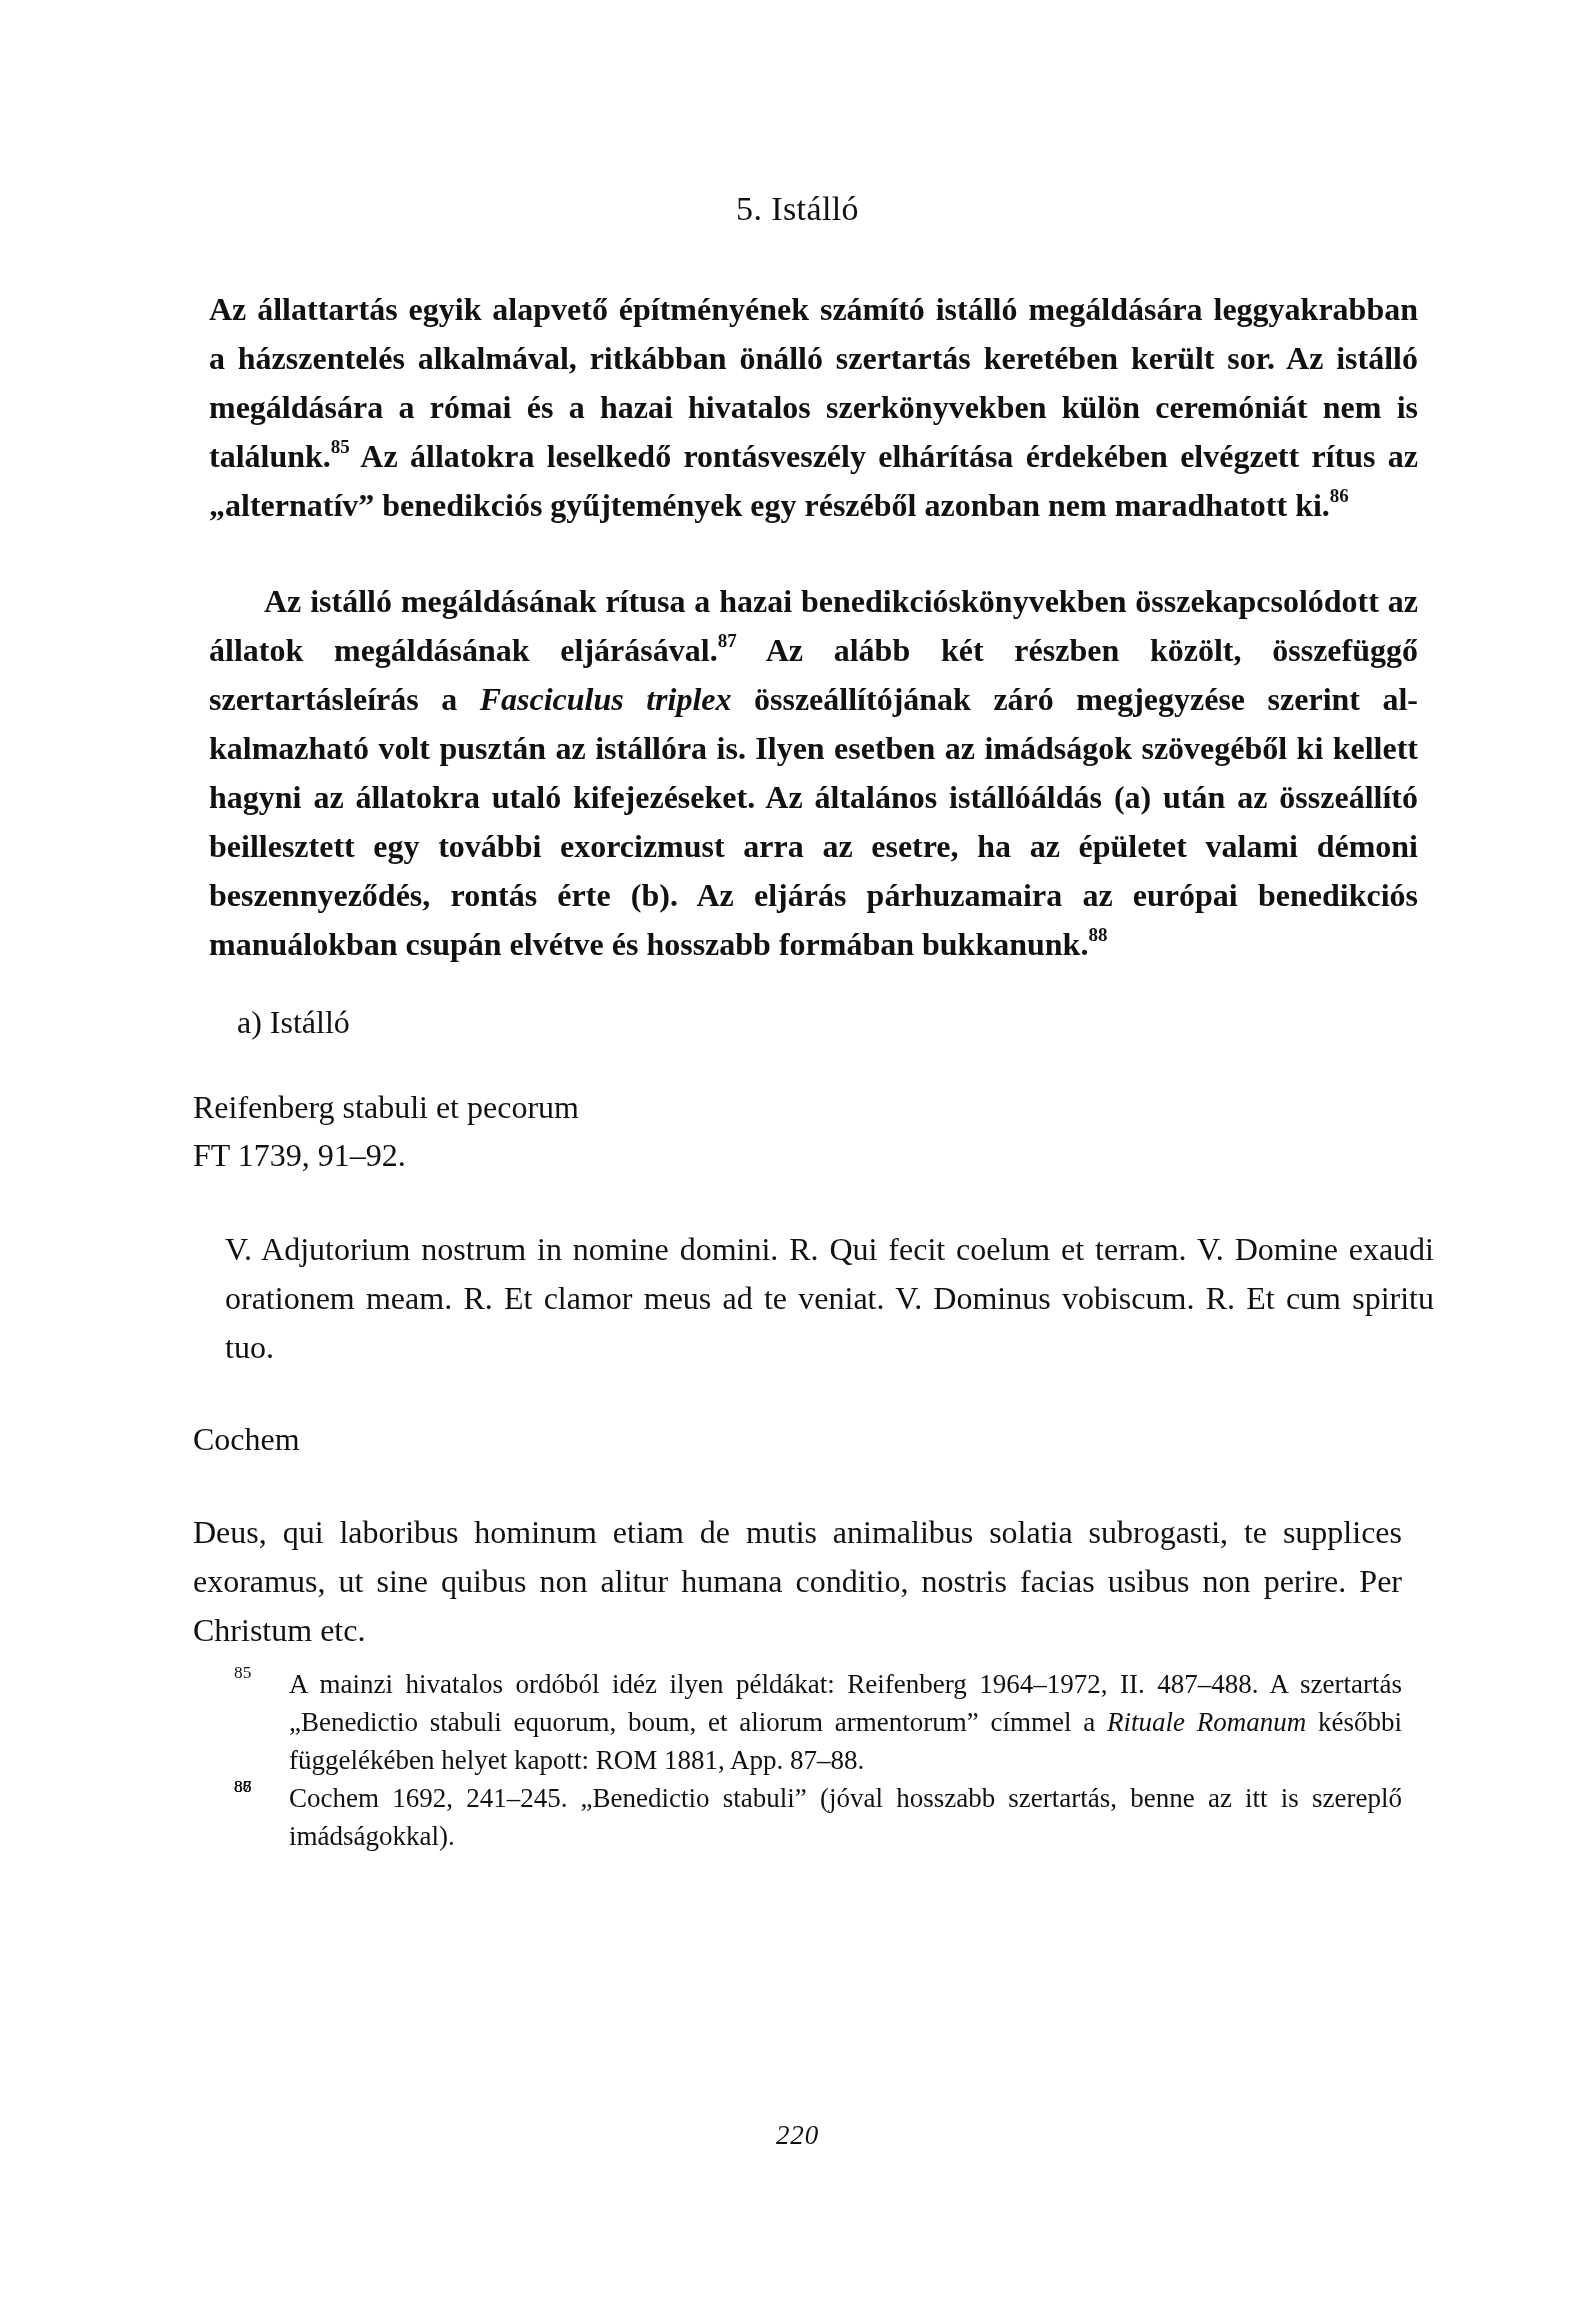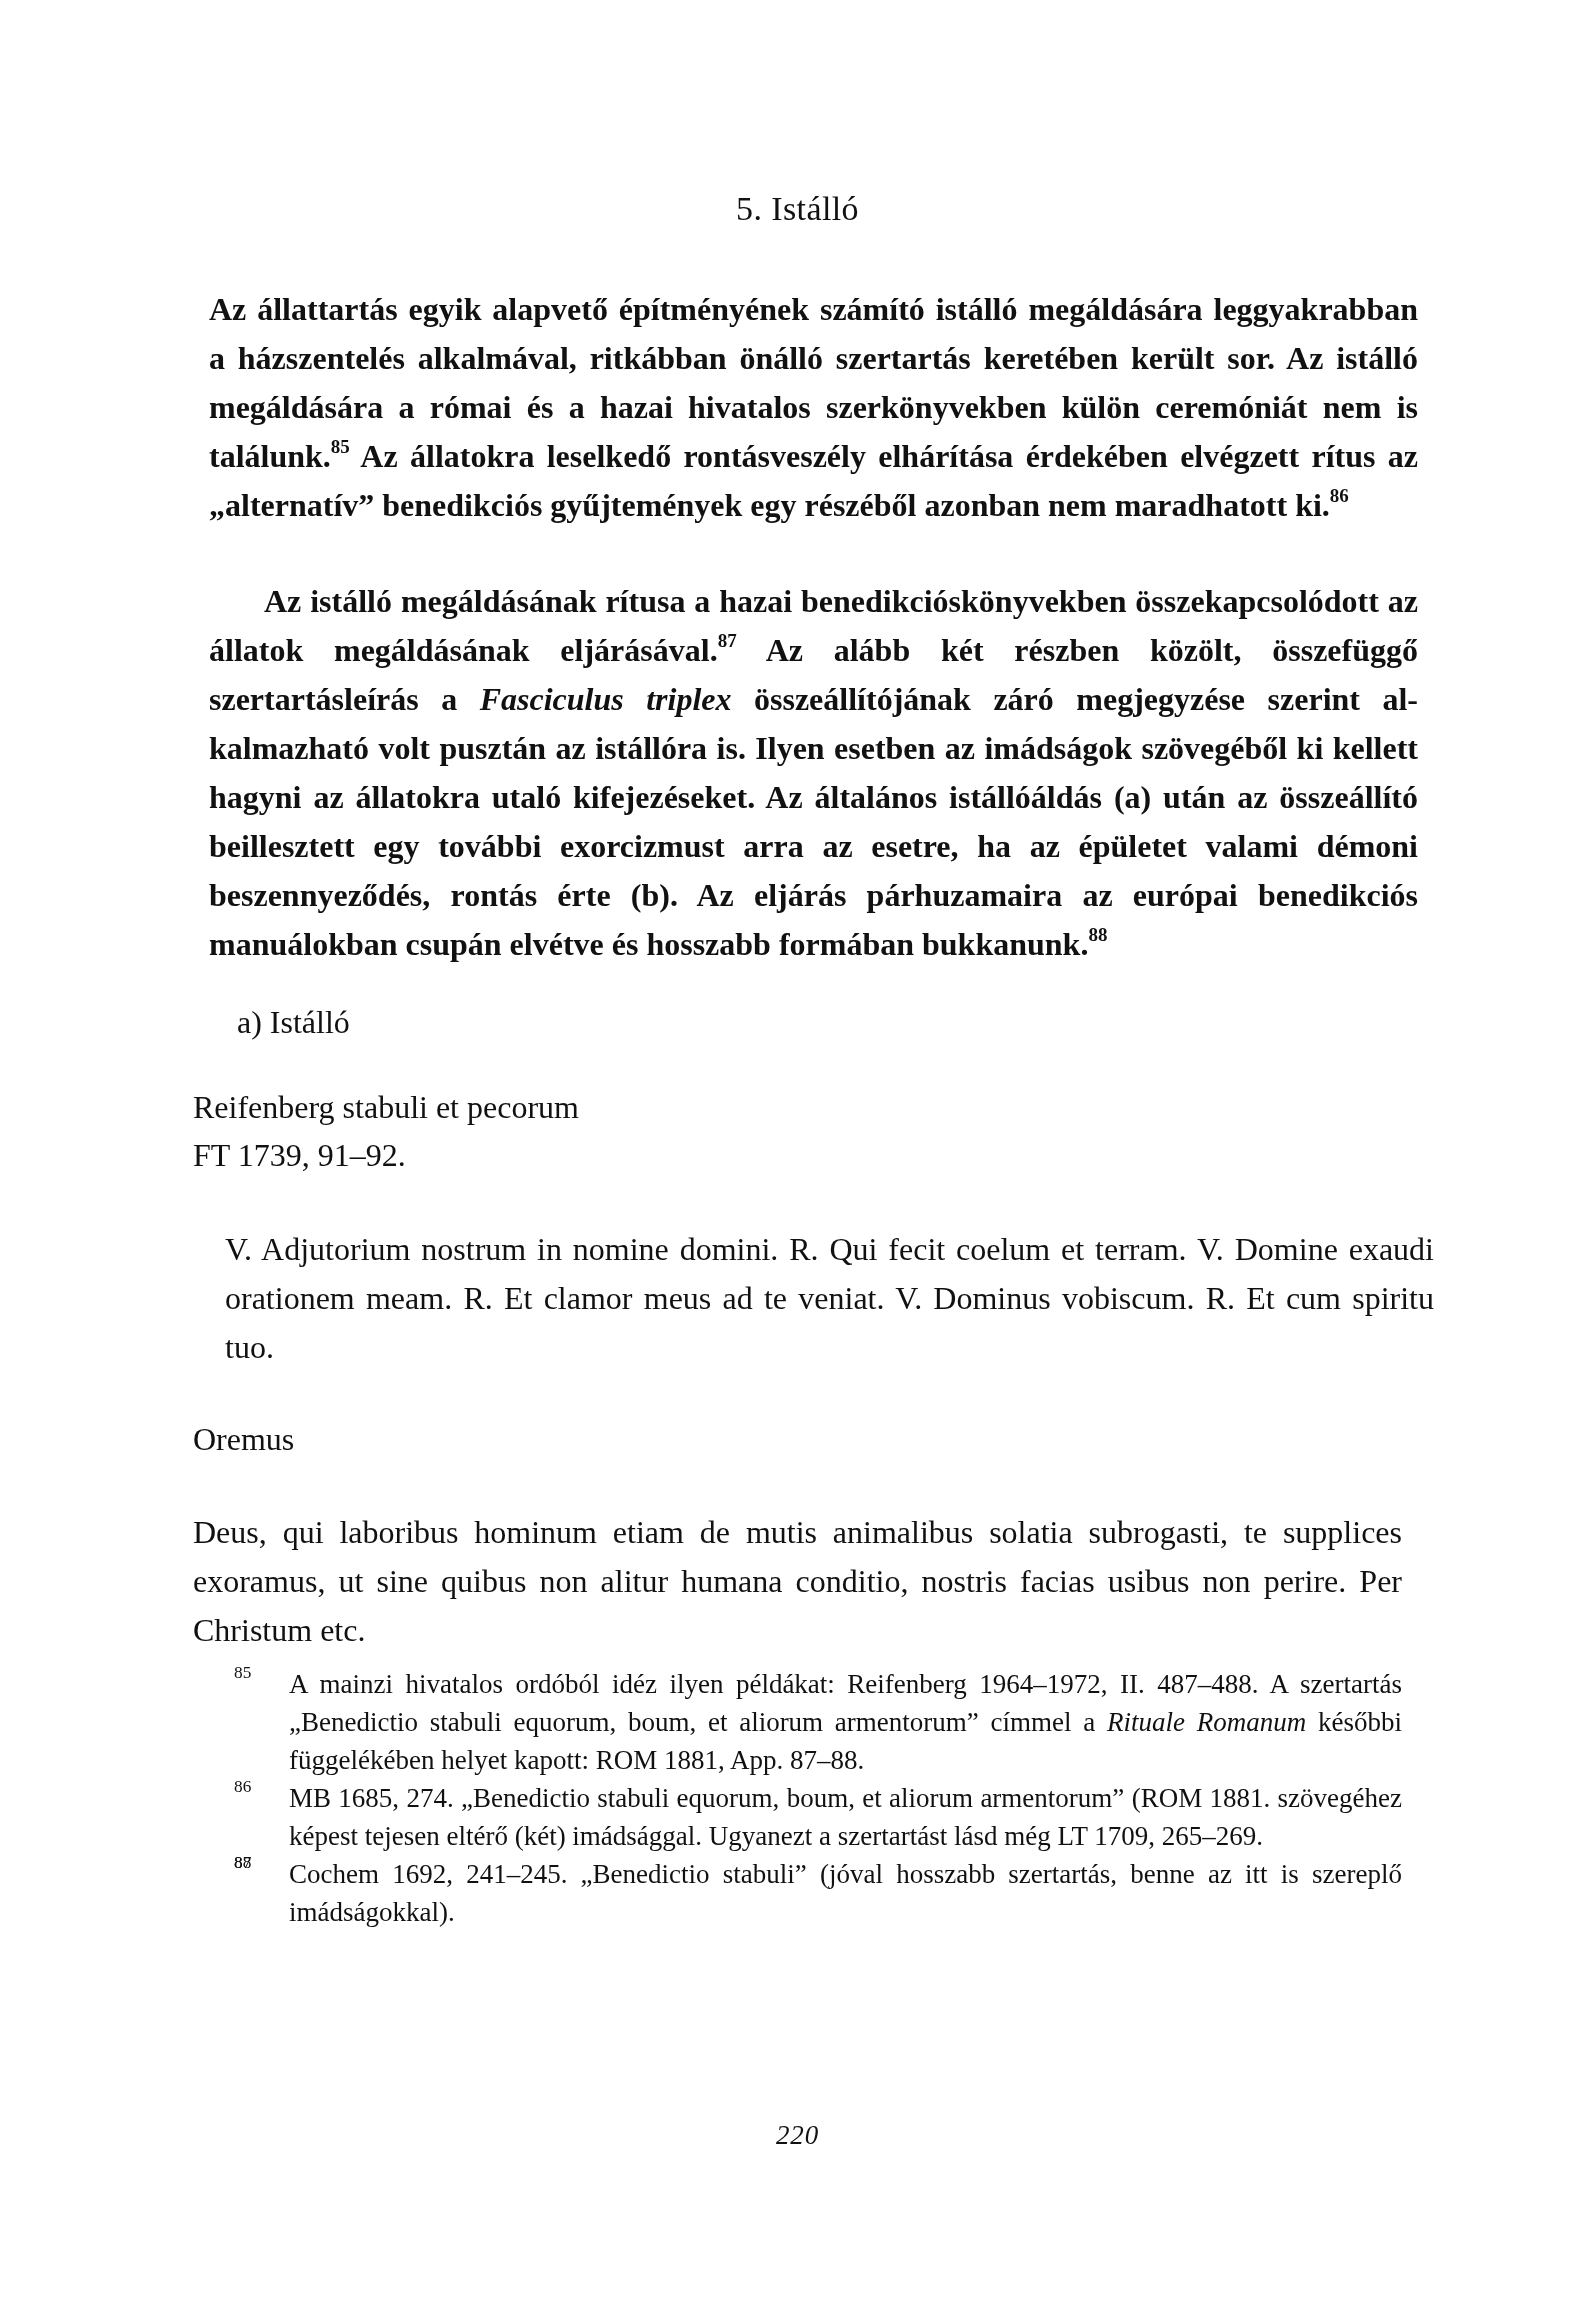--- a/index.html
+++ b/index.html
@@ -107,32 +107,31 @@
   <p class="body-text para1"><span>Az állattartás egyik alapvető építményének számító istálló megáldására leggyak­rabban a házszentelés alkalmával, ritkábban önálló szertartás keretében került sor. Az istálló megáldására a római és a hazai hivatalos szerkönyvekben külön ceremóniát nem is találunk.</span><span class="sup">85</span><span> Az állatokra leselkedő rontásveszély elhárítása ér­dekében elvégzett rítus az „alternatív” benedikciós gyűjtemények egy részéből azonban nem maradhatott ki.</span><span class="sup">86</span></p>
   <p class="body-text para2"><span>Az istálló megáldásának rítusa a hazai benedikcióskönyvekben összekapcso­lódott az állatok megáldásának eljárásával.</span><span class="sup">87</span><span> Az alább két részben közölt, összefüg­gő szertartásleírás a </span><em>Fasciculus triplex</em><span> összeállítójának záró megjegyzése szerint al­kalmazható volt pusztán az istállóra is. Ilyen esetben az imádságok szövegéből ki kellett hagyni az állatokra utaló kifejezéseket. Az általános istállóáldás (a) után az összeállító beillesztett egy további exorcizmust arra az esetre, ha az épületet va­lami démoni beszennyeződés, rontás érte (b). Az eljárás párhuzamaira az európai benedikciós manuálokban csupán elvétve és hosszabb formában bukkanunk.</span><span class="sup">88</span></p>
 
   <p class="line-block sub-a">a) Istálló</p>
 
   <p class="line-block ritual-title">Reifenberg stabuli et pecorum</p>
   <p class="line-block ritual-source">FT 1739, 91–92.</p>
 
   <p class="line-block versicles">V. Adjutorium nostrum in nomine domini. R. Qui fecit coelum et terram. V. Do­mine exaudi orationem meam. R. Et clamor meus ad te veniat. V. Dominus vo­biscum. R. Et cum spiritu tuo.</p>
 
-  <p class="line-block oremus">Oremus</p>
+  <p class="line-block oremus">Cochem</p>
 
   <p class="line-block prayer">Deus, qui laboribus hominum etiam de mutis animalibus solatia subrogasti, te supplices exoramus, ut sine quibus non alitur humana conditio, nostris facias usibus non perire. Per Christum etc.</p>
 
   <div class="footnotes">
     <div class="fn">
       <span class="fn-num">85</span>
       <span class="fn-body"><span>A mainzi hivatalos ordóból idéz ilyen példákat: Reifenberg 1964–1972, II. 487–488. A szertartás „Benedictio stabuli equorum, boum, et aliorum armentorum” címmel a </span><em>Rituale Romanum</em><span> későbbi függelékében helyet kapott: ROM 1881, App. 87–88.</span></span>
     </div>
     <div class="fn">
       <span class="fn-num">86</span>
-      <span class="fn-body"><span>MB 1685, 274. „Benedictio stabuli equorum, boum, et aliorum armentorum” (ROM 1881. szövegéhez képest tejesen eltérő (két) imádsággal. Ugyanezt a szertartást lásd még LT 1709, 265–269.</span></span>
     </div>
     <div class="fn">
       <span class="fn-num">87</span>
     </div>
     <div class="fn">
       <span class="fn-num">88</span>
       <span class="fn-body"><span>Cochem 1692, 241–245. „Benedictio stabuli” (jóval hosszabb szertartás, benne az itt is szereplő imádságokkal).</span></span>
     </div>
   </div>
 

